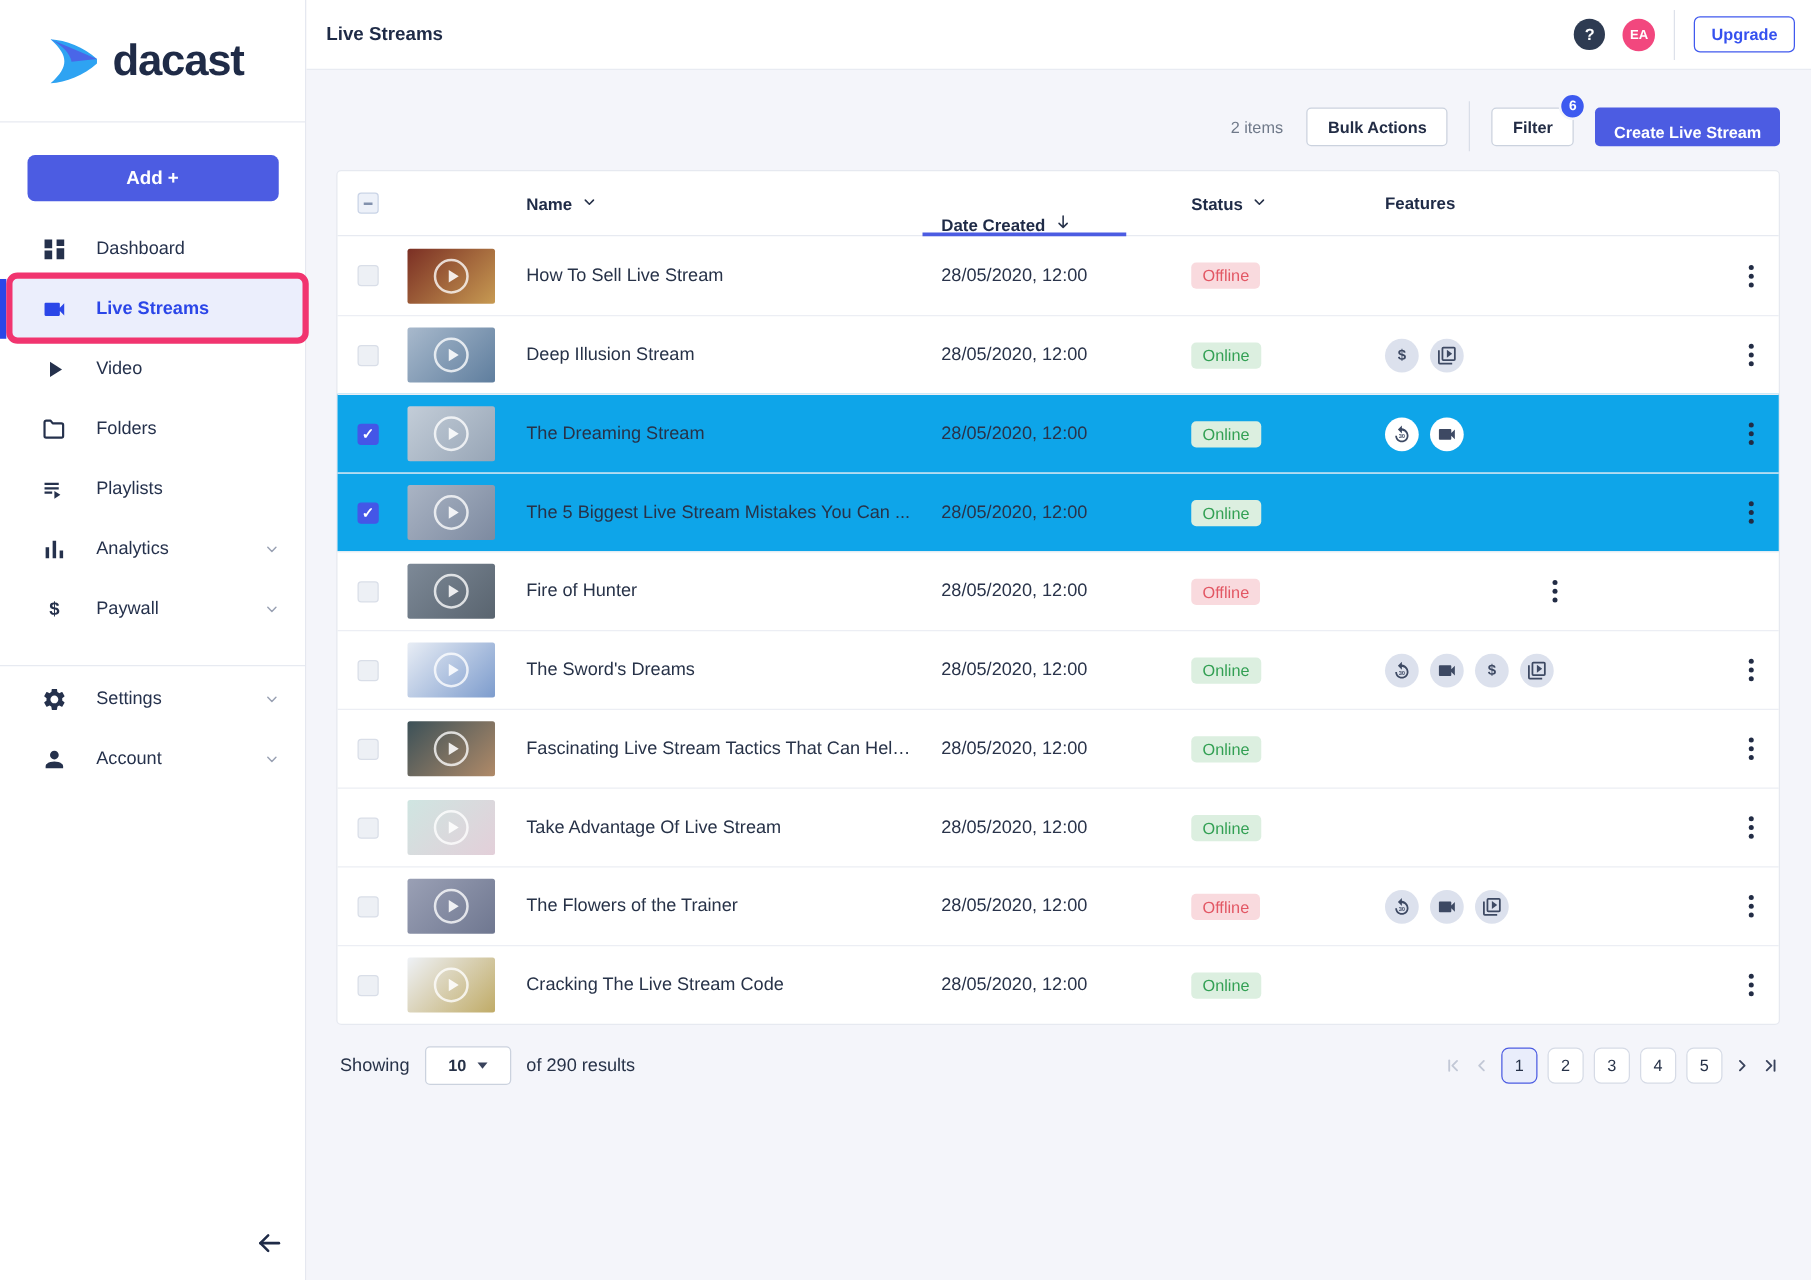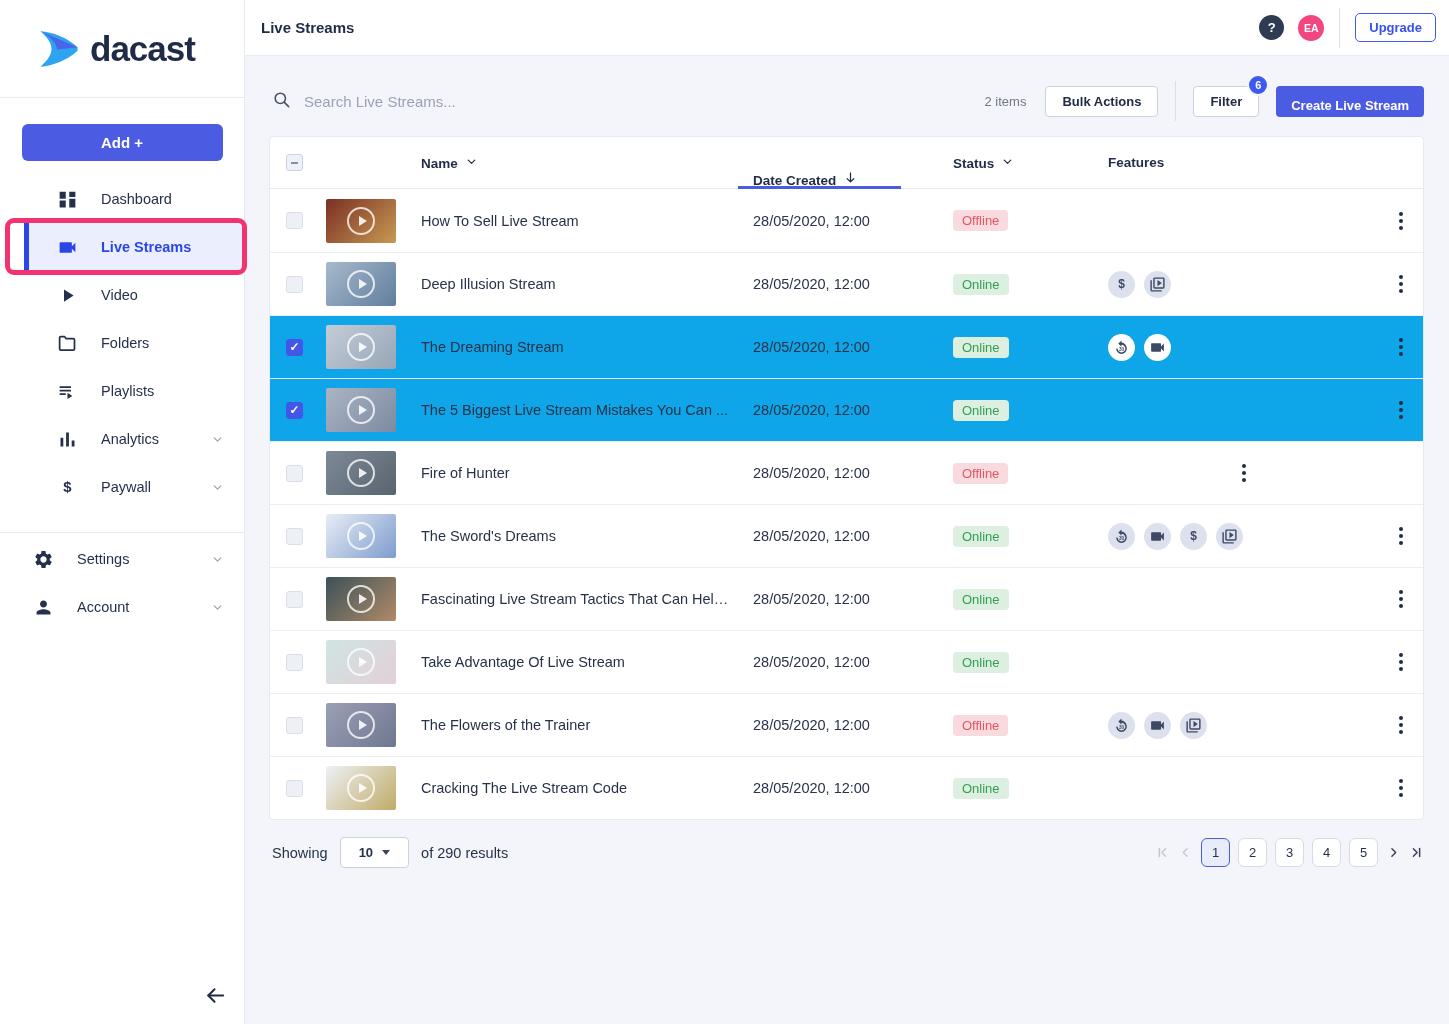--- a/index.html
+++ b/index.html
@@ -9,21 +9,21 @@
   
   .sidebar { position:fixed; left:0; top:0; bottom:0; width:245px; background:#fff;
     border-right:1px solid #E5E8F0; z-index:10; }
   .logo-wrap { height:98px; border-bottom:1px solid #E7EAF1; display:flex;
     align-items:center; padding-left:36px; gap:8px; }
   .logo-glyph svg { width:46px; height:40px; display:block; }
   .wordmark { font-size:35px; font-weight:700; color:#1F2B47; letter-spacing:-1px; }
   .btn-add { display:block; margin:26px auto 0 auto; width:201px; height:37px;
     background:var(--primary,#4C5CE2); color:#fff; border:none; border-radius:6px;
     font-size:15px; font-weight:700; font-family:inherit; cursor:pointer; }
-  .menu { margin-top:14px;margin-left:24px; }
+  .menu { margin-top:14px; }
   .side-item { height:48px; display:flex; align-items:center; padding:0 20px 0 33px;
     gap:22px; font-size:14.5px; color:#25314C; cursor:pointer; }
   .s-icon { width:22px; height:22px; display:flex; align-items:center; color:#25314C; }
   .s-icon svg { width:21px; height:21px; }
   .chev { margin-left:auto; color:#99A1B3; display:flex; }
   .chev svg { width:13px; height:13px; }
   .side-item.active { background:#EBEEFC; box-shadow:inset 5px 0 0 var(--active-blue,#2B46E8); }
   .side-item.active, .side-item.active .s-icon { color:var(--active-blue,#2B46E8); font-weight:600; }
   .bottom-menu { margin-top:21px; border-top:1px solid #E7EAF1; padding-top:2px; }
   .annotation { position:absolute; left:5px; top:218px; width:242px; height:57px;
@@ -252,29 +252,20 @@
     <span class="tb-title">Live Streams</span>
     <div class="tb-right">
       <div class="help">?</div>
       <div class="avatar">EA</div>
       <div class="tb-div"></div>
       <button class="btn-upgrade">Upgrade</button>
     </div>
   </div>
 
   <div class="toolbar">
-    <div class="search">
-      <span>
-        <svg viewBox="0 0 24 24" fill="none" stroke="currentColor" stroke-width="2">
-          <circle cx="10.5" cy="10.5" r="6.5"></circle>
-            <path d="M15.6 15.6L21 21" stroke-linecap="round"></path>
-        </svg>
-      </span>
-      <input type="text" placeholder="Search Live Streams..." style="">
-    </div>
     <div class="t-right">
       <span class="items-count">2 items</span>
       <button class="btn-outline">Bulk Actions</button>
       <div class="v-div"></div>
       <div class="filter-wrap">
         <button class="btn-outline">Filter</button>
         <div class="badge-filter">6</div>
       </div>
       <button class="btn-primary">Create Live Stream</button>
     </div>

